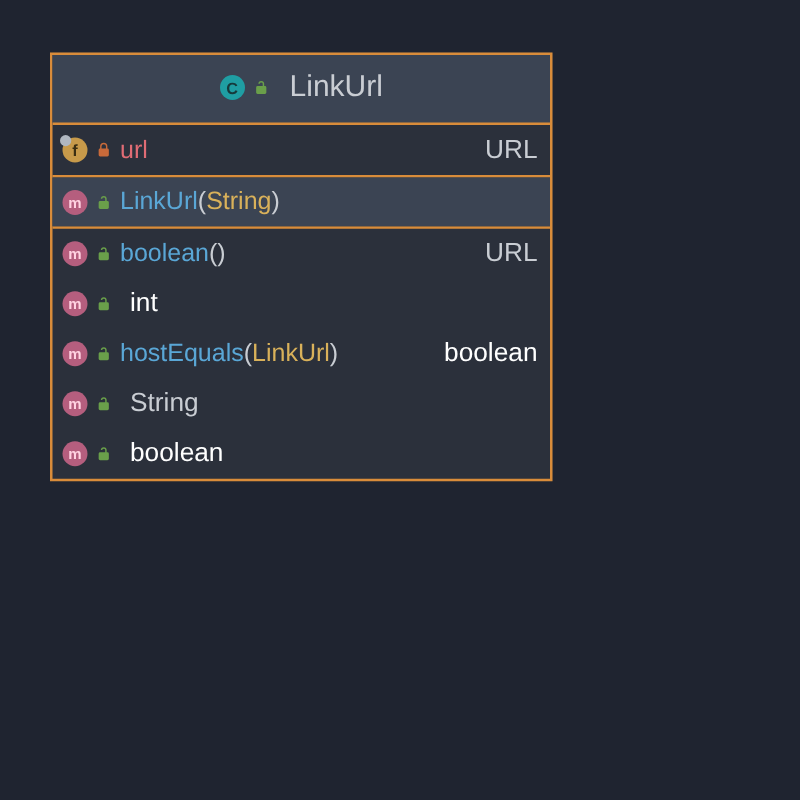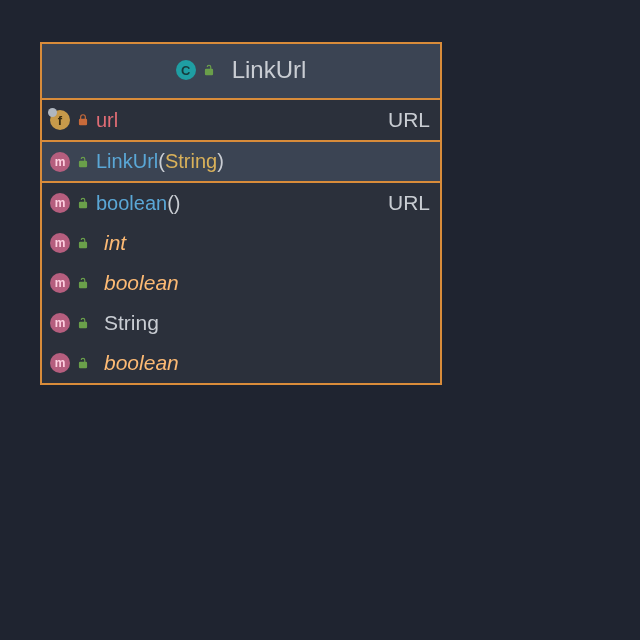--- a/index.html
+++ b/index.html
@@ -54,22 +54,21 @@
     overflow: hidden;
   }
   .ret {
     flex: 0 0 auto;
     text-align: right;
     color: #c9cdd3;
     margin-left: 8px;
     font-size: 21px;
   }
   .ret.primitive {
-    color: #fdba74;
-    font-style: italic;
+    color: #ffffff;
   }
   .name-field { color: #e06c75; }
   .name-method { color: #5aa7d6; }
   .paren { color: #c9cdd3; }
   .param { color: #d9b15a; }
 
   
   .ic {
     display: inline-flex;
     align-items: center;
@@ -160,20 +159,21 @@
         </span>
         <span class="ret primitive">int</span>
       </div>
       <div class="uml-row">
         <span class="ic circ method-ic">m</span>
         <span class="ic lock open">
           <svg viewBox="0 0 24 24">
             <path fill="currentColor" d="M17 10h-1V7a4 4 0 0 0-8 0h2a2 2 0 1 1 4 0v3H7a2 2 0 0 0-2 2v7a2 2 0 0 0 2 2h10a2 2 0 0 0 2-2v-7a2 2 0 0 0-2-2z"></path>
           </svg>
         </span>
+        <span class="signature"><span class="name-method"> hostEquals</span><span class="paren">(</span><span class="param">LinkUrl</span><span class="paren">)</span></span>
         <span class="ret primitive">boolean</span>
       </div>
       <div class="uml-row">
         <span class="ic circ method-ic">m</span>
         <span class="ic lock open">
           <svg viewBox="0 0 24 24">
             <path fill="currentColor" d="M17 10h-1V7a4 4 0 0 0-8 0h2a2 2 0 1 1 4 0v3H7a2 2 0 0 0-2 2v7a2 2 0 0 0 2 2h10a2 2 0 0 0 2-2v-7a2 2 0 0 0-2-2z"></path>
           </svg>
         </span>
         <span class="ret">String</span>

